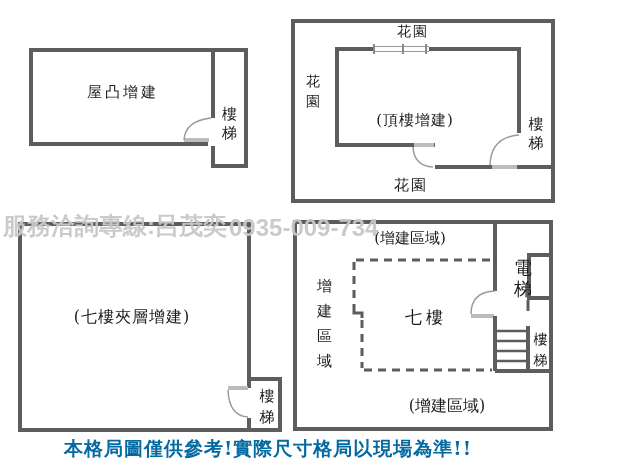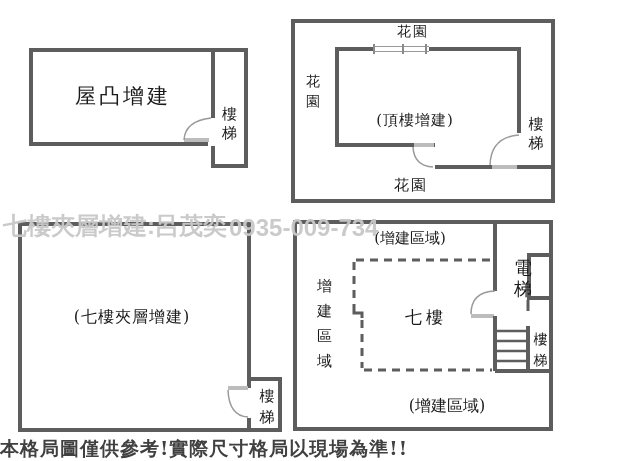--- a/index.html
+++ b/index.html
@@ -17,22 +17,22 @@
     position:absolute;z-index:2;color:#1a1a1a;
     font-family:"DejaVu Serif","Liberation Serif",serif;
     text-align:center;word-break:break-all;white-space:normal;
   }
   .watermark{
     position:absolute;z-index:3;color:#c8c8c8;opacity:.95;
     font-family:"Liberation Sans","DejaVu Sans",sans-serif;
     font-weight:600;font-size:24px;line-height:29px;white-space:nowrap;
   }
   .disclaimer{
-    position:absolute;z-index:3;left:0;top:436px;width:536px;text-align:left;
-    color:#404040;font-weight:700;font-size:19px;letter-spacing:1px;
+    position:absolute;z-index:3;left:0;top:436px;width:536px;text-align:center;
+    color:#0369a1;font-weight:700;font-size:19px;letter-spacing:1px;
     font-family:"DejaVu Serif","Liberation Serif",serif;white-space:nowrap;
   }
 </style>
 </head>
 <body>
 
 <div id="stage">
 
   <svg id="plan-svg" width="640" height="461" viewBox="0 0 640 461">
 
@@ -72,37 +72,37 @@
       <path d="M 495 371 L 551 371"></path>
       <path stroke-width="2.5" d="M 497 331 L 527 331 M 497 341 L 527 341 M 497 351 L 527 351 M 497 361 L 527 361"></path>
       <path d="M 528 326 L 528 371"></path>
       <rect x="529" y="255" width="22" height="43"></rect>
       <path stroke-width="3" d="M 528 300 L 528 311"></path>
       <path stroke-width="3" stroke-dasharray="8 6" d="M 356 260 L 492 260 M 354 262 L 354 306 M 362 320 L 362 368 M 364 370 L 492 370"></path>
       <path stroke-width="3" d="M 354 306 L 354 313 L 362 313 L 362 318"></path>
     </g>
   </svg>
 
-  <div class="lbl" style="left:63px;top:84px;width:120px;font-size:21px;letter-spacing:3px;">屋凸增建</div>
+  <div class="lbl" style="left:63px;top:84px;width:120px;font-size:15px;letter-spacing:3px;">屋凸增建</div>
   <div class="vlbl" style="left:221px;top:105px;width:17px;font-size:15px;line-height:19px;">樓梯</div>
 
   <div class="lbl" style="left:383px;top:23px;width:60px;font-size:14px;letter-spacing:2px;">花園</div>
   <div class="vlbl" style="left:305px;top:71px;width:16px;font-size:14px;line-height:20px;">花園</div>
   <div class="lbl" style="left:355px;top:92px;width:120px;font-size:15px;letter-spacing:1px;margin-top:20px;">(頂樓增建)</div>
   <div class="vlbl" style="left:528px;top:115px;width:16px;font-size:15px;line-height:19px;">樓梯</div>
   <div class="lbl" style="left:381px;top:177px;width:60px;font-size:15px;letter-spacing:2px;">花園</div>
 
   <div class="lbl" style="left:62px;top:308px;width:140px;font-size:16px;letter-spacing:1px;">(七樓夾層增建)</div>
   <div class="vlbl" style="left:259px;top:386px;width:16px;font-size:15px;line-height:21px;">樓梯</div>
 
   <div class="lbl" style="left:360px;top:230px;width:100px;font-size:15px;">(增建區域)</div>
   <div class="vlbl" style="left:310px;top:274px;width:17px;font-size:15px;line-height:25px;margin-left:6px;">增建區域</div>
   <div class="lbl" style="left:396px;top:308px;width:60px;font-size:17px;letter-spacing:4px;">七樓</div>
   <div class="vlbl" style="left:514px;top:257px;width:15px;font-size:18px;line-height:21px;">電梯</div>
   <div class="vlbl" style="left:533px;top:329px;width:15px;font-size:14px;line-height:21px;">樓梯</div>
   <div class="lbl" style="left:397px;top:397px;width:100px;font-size:16px;">(增建區域)</div>
 
-  <div class="watermark" style="left:3px;top:211px;">七樓夾層增建:呂茂奕</div>
+  <div class="watermark" style="left:3px;top:211px;">服務洽詢專線:呂茂奕</div>
   <div class="watermark" style="left:229px;top:213px;">0935-009-734</div>
 
   <div class="disclaimer">本格局圖僅供參考!實際尺寸格局以現場為準!!</div>
 
 </div>
 
 </body></html>

